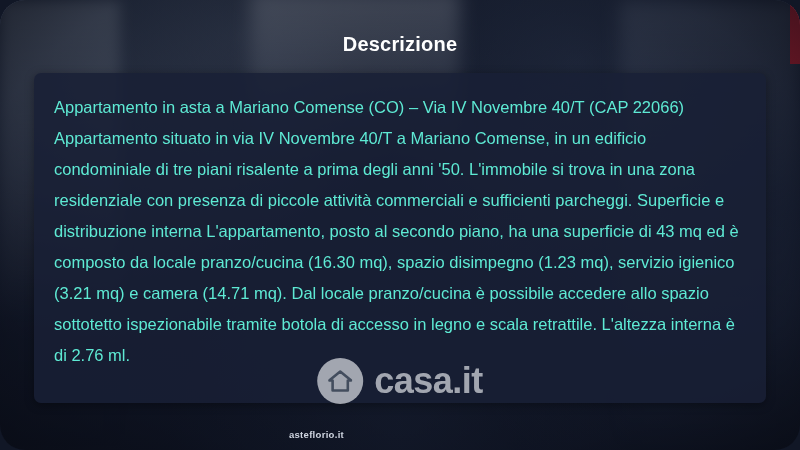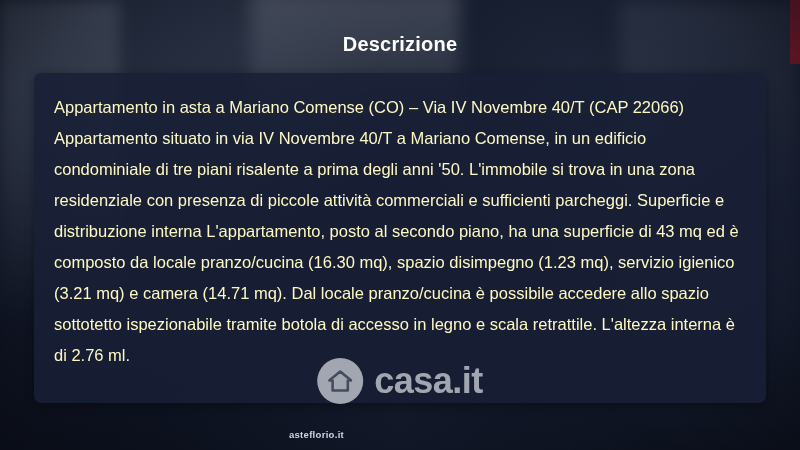--- a/index.html
+++ b/index.html
@@ -13,20 +13,21 @@
     font-family: "Liberation Sans", sans-serif;
     background: #111726;
   }
 
   .screen {
     position: relative;
     width: 800px;
     height: 450px;
     background: #141a2b;
     overflow: hidden;
+    border-radius: 25px;
   }
 
   
   .bg-photo {
     position: absolute;
     inset: 0;
     background:
       radial-gradient(circle at 12% 22%, rgba(120,140,170,0.30) 0%, rgba(120,140,170,0) 32%),
       radial-gradient(circle at 30% 8%, rgba(150,165,190,0.22) 0%, rgba(150,165,190,0) 28%),
       radial-gradient(circle at 72% 14%, rgba(90,110,150,0.25) 0%, rgba(90,110,150,0) 30%),
@@ -89,21 +90,21 @@
     background: rgba(24, 32, 54, 0.86);
     border-radius: 7px;
     box-shadow: 0 2px 10px rgba(0,0,0,0.35);
   }
 
   .panel-text {
     position: absolute;
     left: 20px;
     top: 19px;
     width: 692px;
-    color: #fef9c3;
+    color: #5eead4;
     font-size: 16.5px;
     line-height: 31px;
     text-align: left;
     white-space: pre-wrap;
   }
 
   
   .watermark {
     position: absolute;
     left: 50%;

